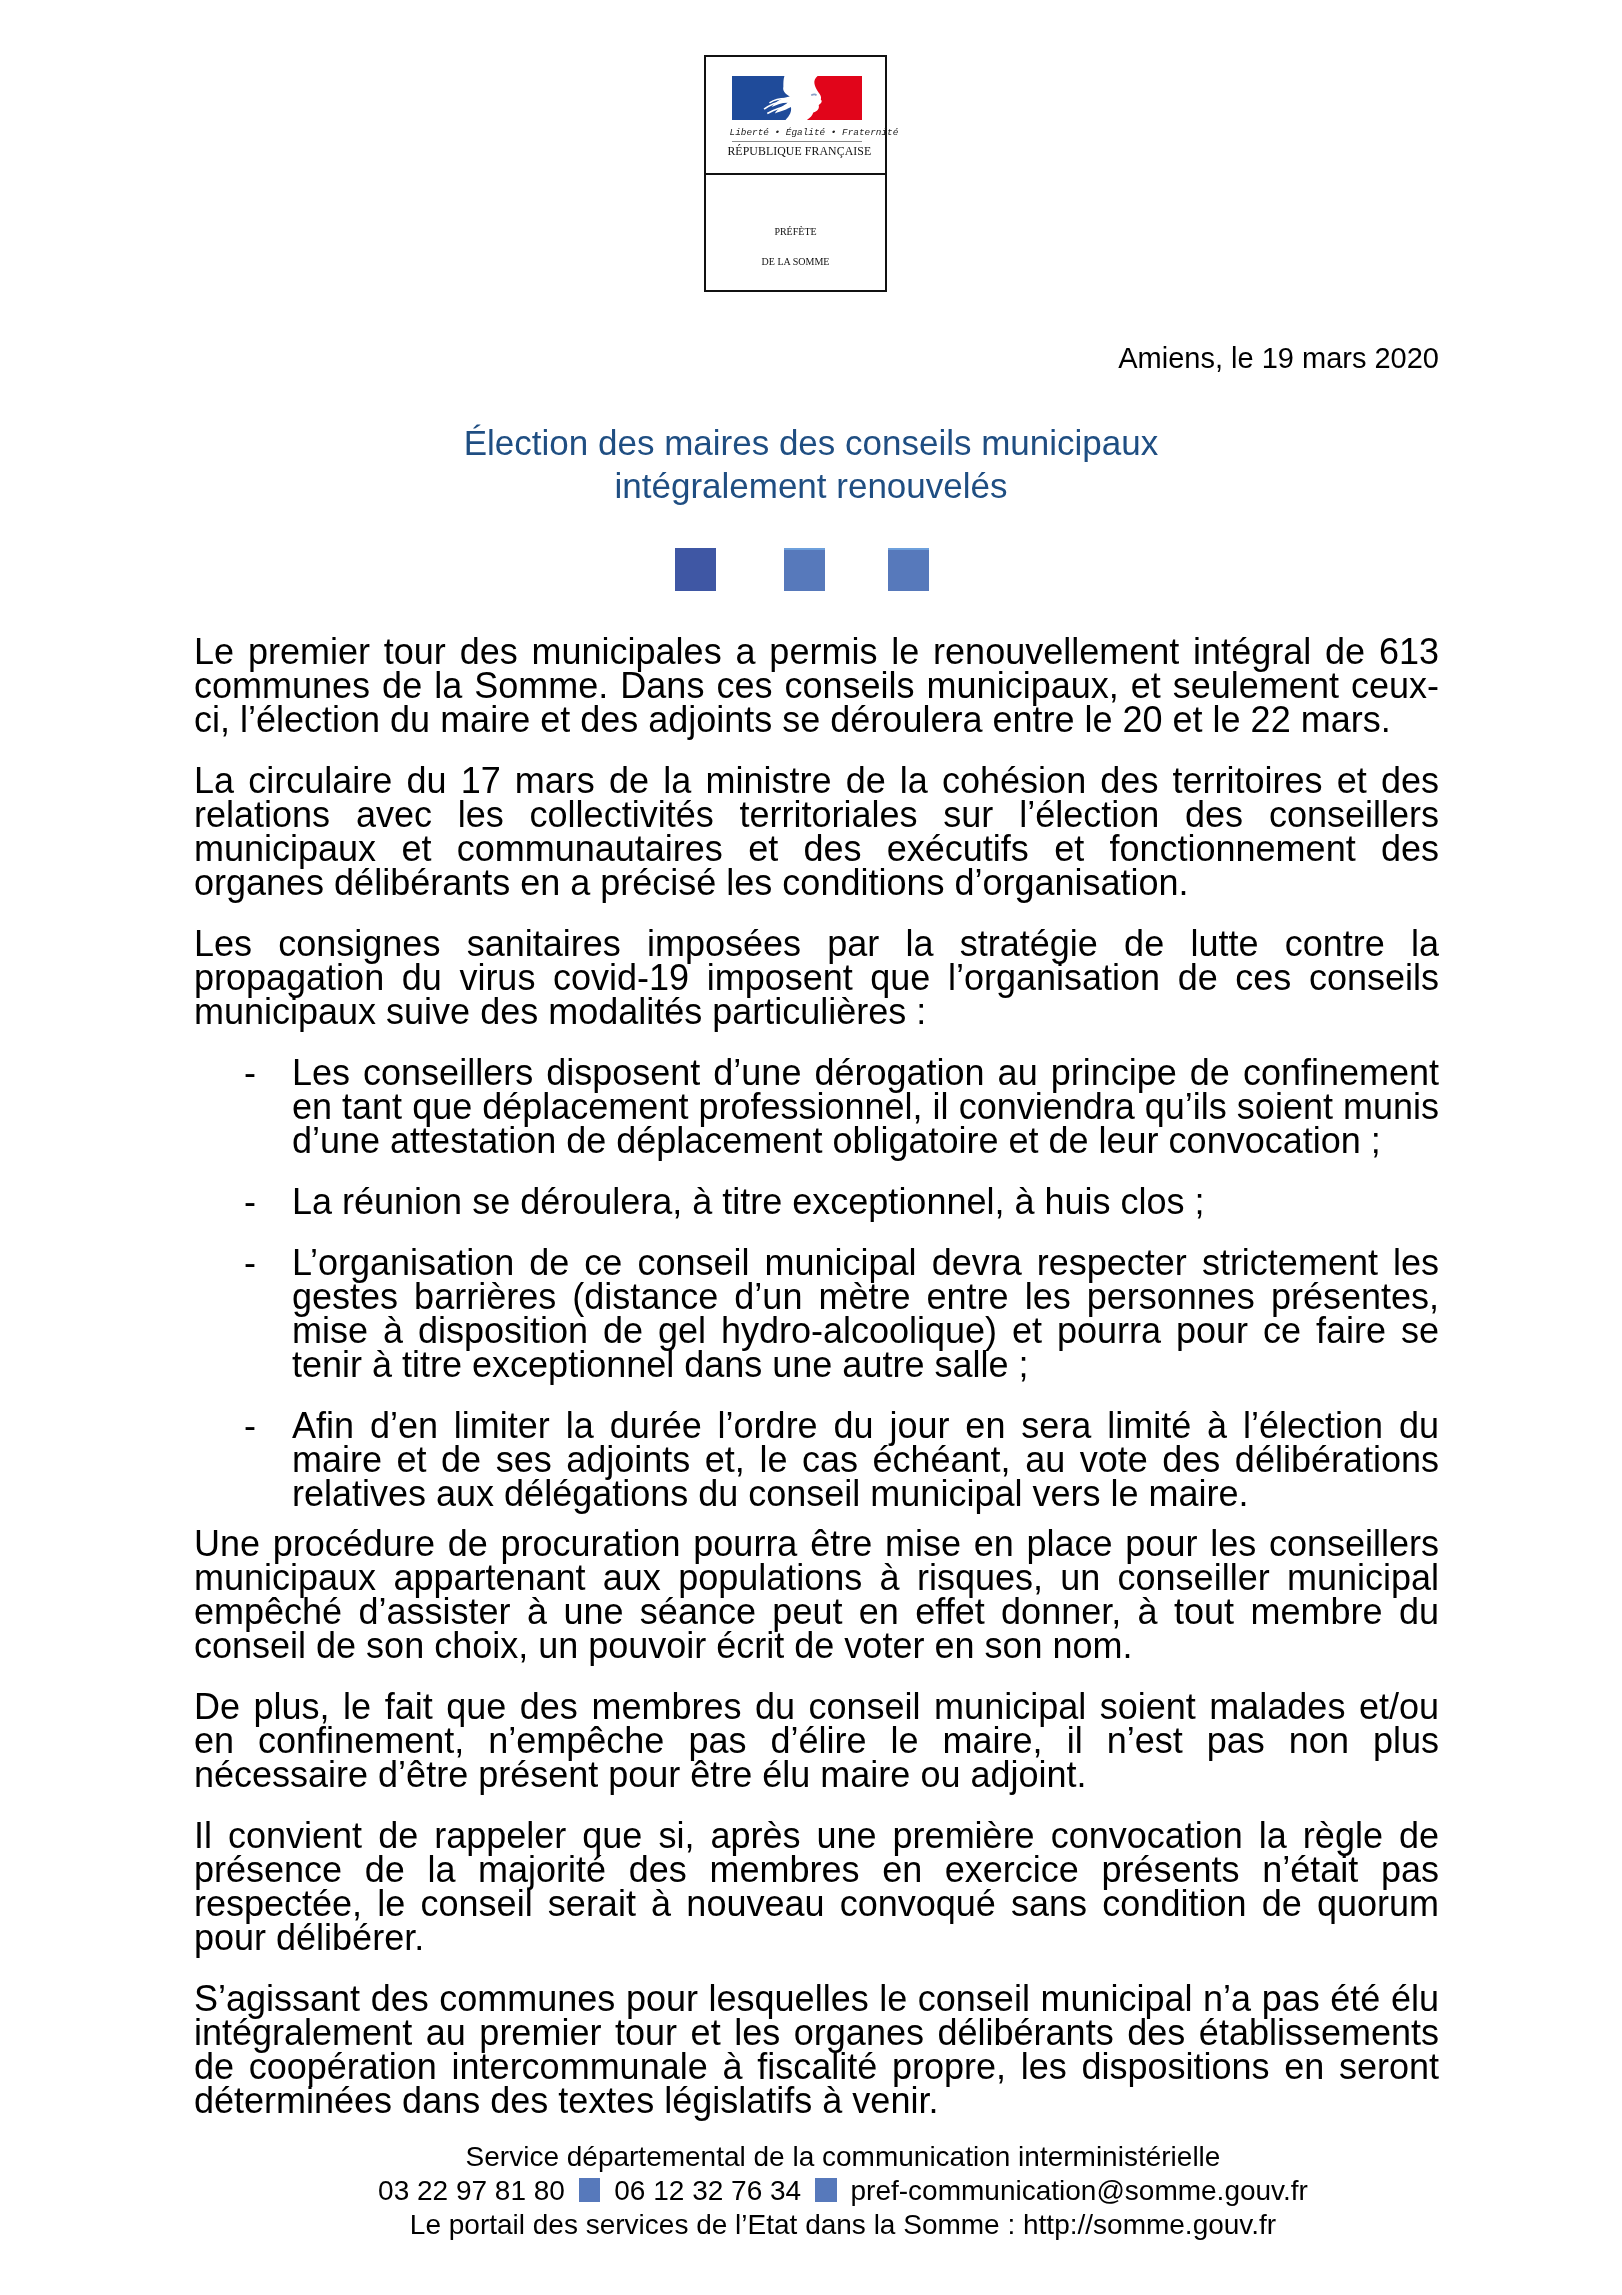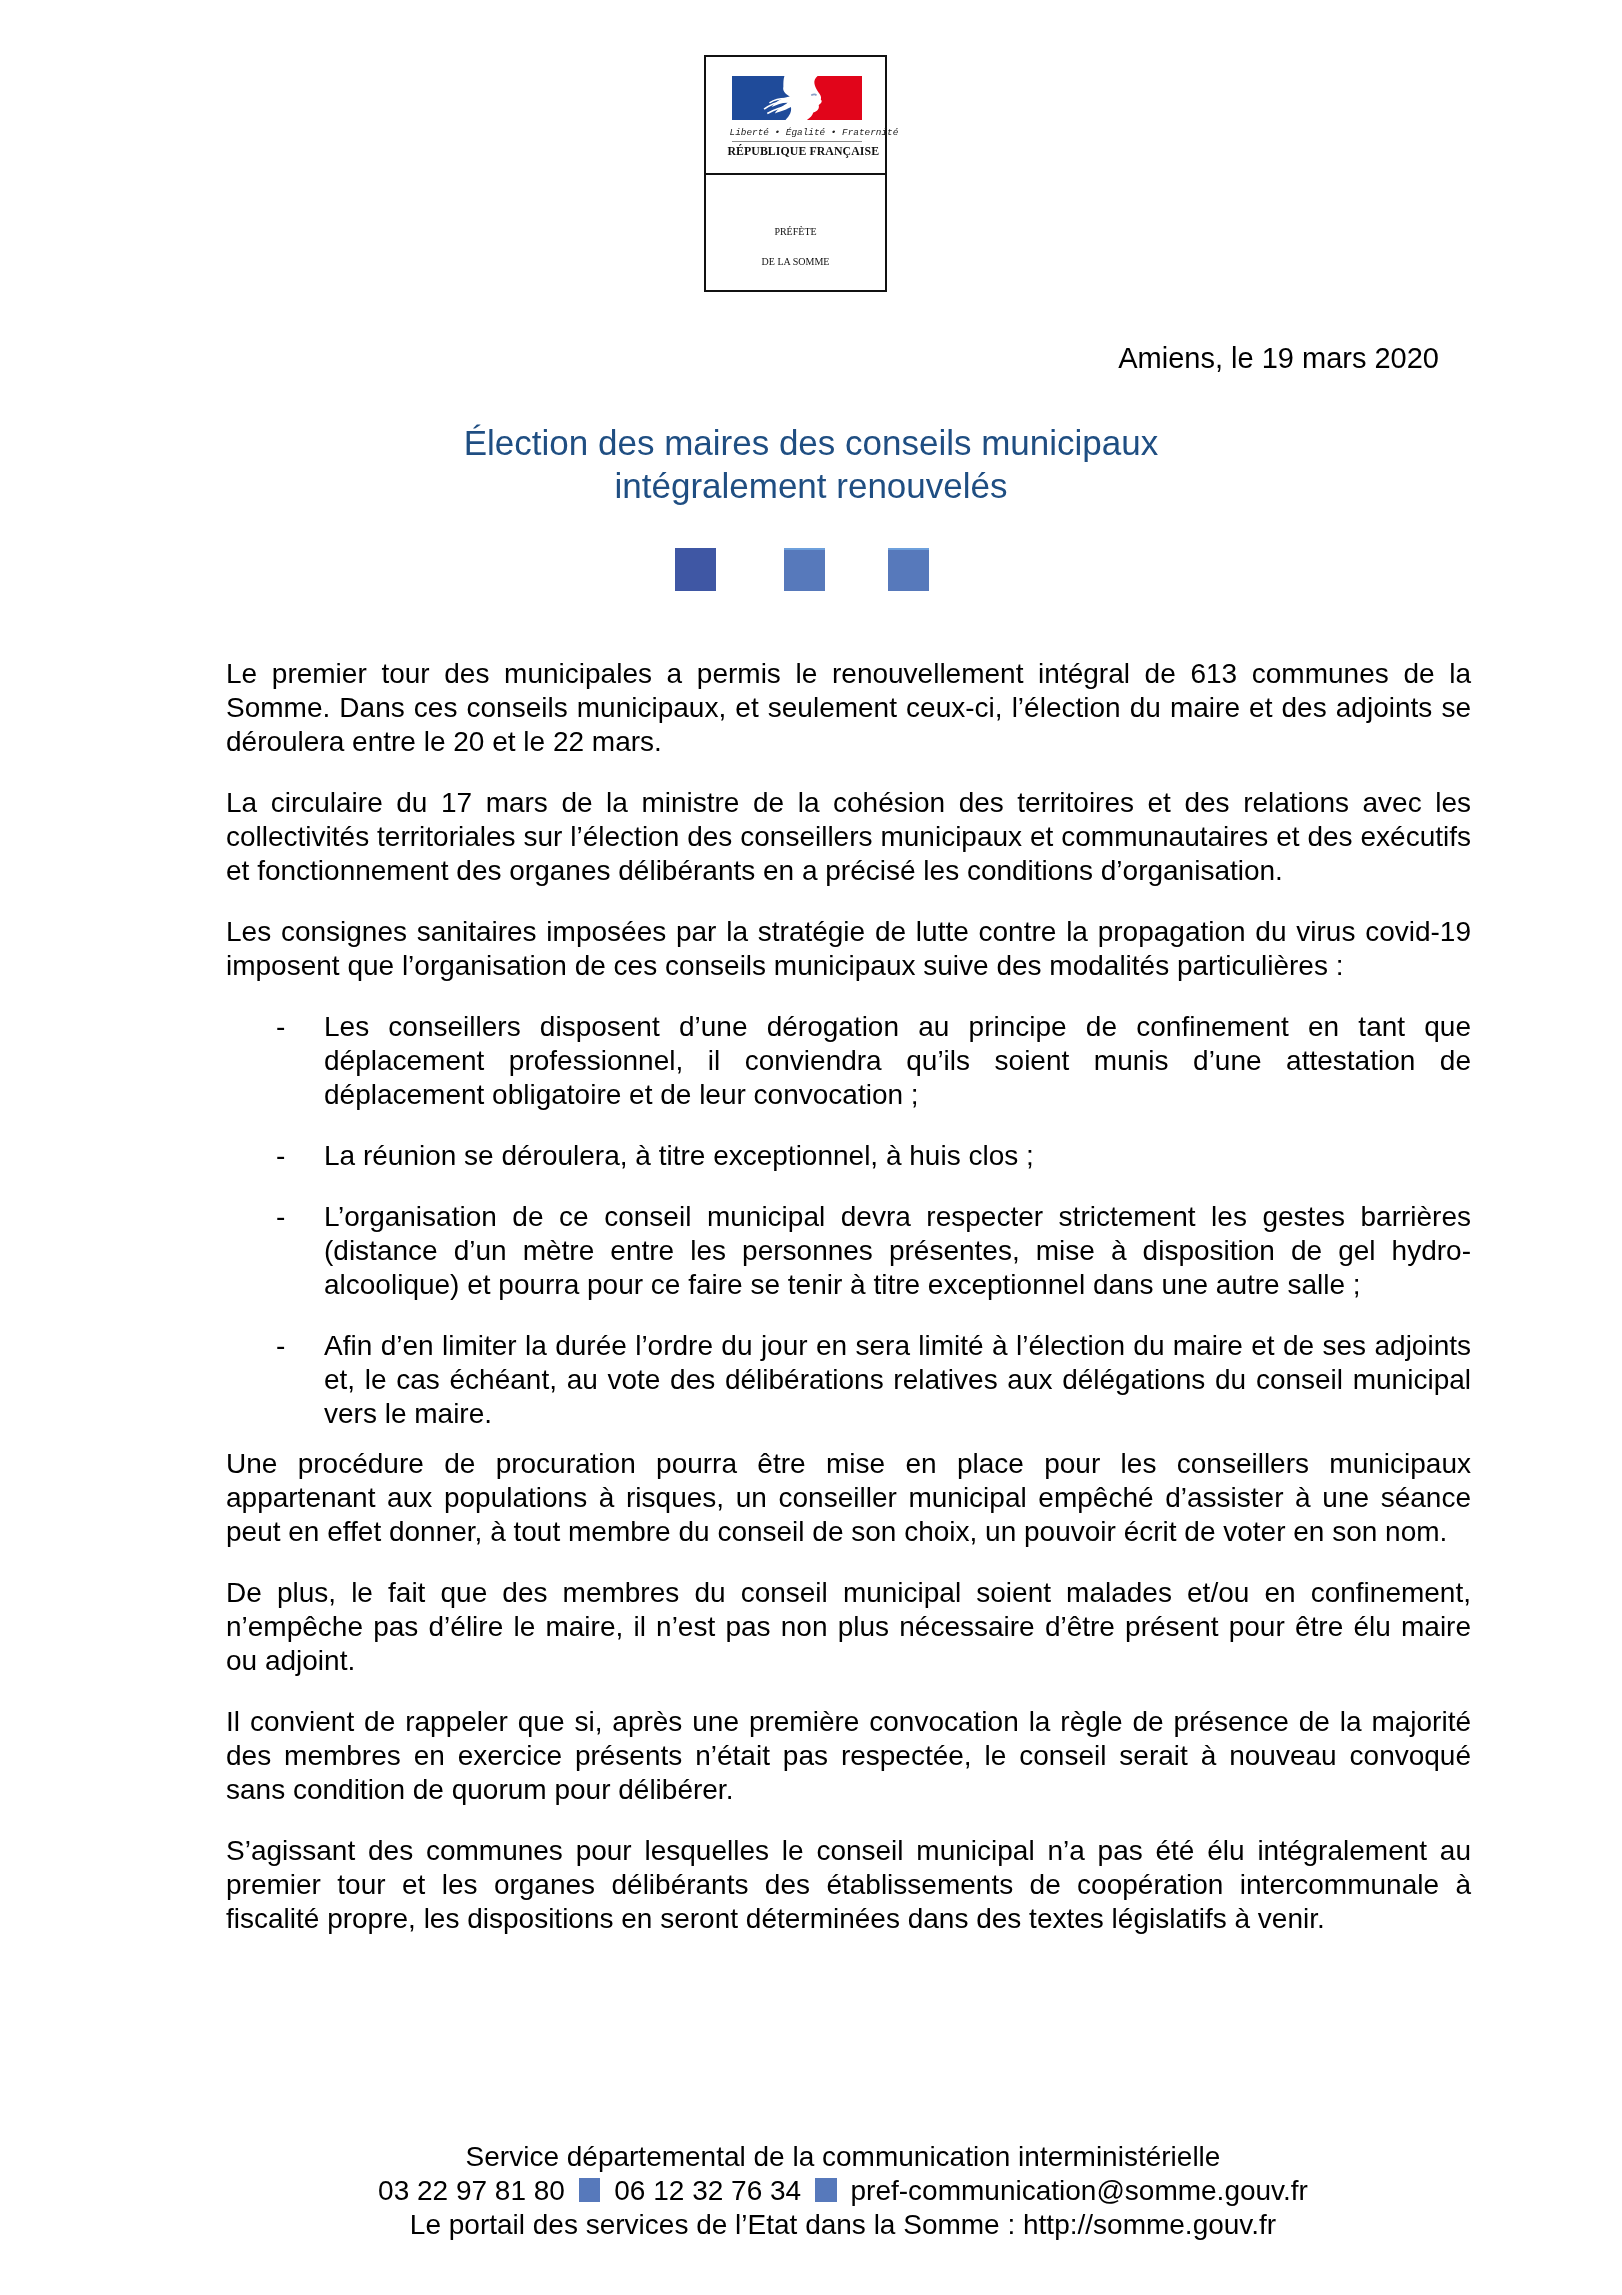--- a/index.html
+++ b/index.html
@@ -27,21 +27,20 @@
       font-family: Liberation Mono, monospace; font-style: italic; font-size: 9.4px; color: #222;
       white-space: nowrap;
     }
     .motto-rule {
       position: absolute; left: 26px; top: 84px; width: 130px; height: 1.1px; background: #8a8a8a;
     }
     .republique {
       position: absolute; left: 21.4px; top: 87px; width: 140px; text-align: right;
       font-family: "Liberation Serif", serif; font-size: 11.8px; color: #111; white-space: nowrap;
       letter-spacing: 0.1px;
-      font-weight: bold;
     }
     .prefecture {
       position: absolute; left: 0; top: 160px; width: 100%; text-align: center;
       font-family: "Liberation Serif", serif; font-size: 10px; color: #111; line-height: 30px;
     }
     
     .date-line {
       position: absolute; right: 183px; top: 342px; font-size: 29px; white-space: nowrap;
     }
     .title {
@@ -49,22 +48,22 @@
       color: #1f4e82; font-size: 35px; line-height: 43px;
     }
     .title div { padding-left: 0; }
     .squares { position: absolute; top: 548px; left: 0; width: 1622px; height: 43px; }
     .sq { position: absolute; top: 0; width: 41px; height: 43px; }
     .sq.s1 { left: 675px; background: #3f57a4; }
     .sq.s2 { left: 784px; background: #5779bb; border-top: 2.1px solid #6ea0dc; box-sizing: border-box; }
     .sq.s3 { left: 888px; background: #5779bb; border-top: 2.1px solid #6ea0dc; box-sizing: border-box; }
     
     .body-text {
-      position: absolute; left: 194px; top: 657px; width: 1245px;
-      font-size: 28px; line-height: 34px; text-align: justify; margin-left: 32px;
+      position: absolute; left: 194px; top: 635px; width: 1245px;
+      font-size: 36px; line-height: 34px; text-align: justify;
     }
     .body-text p { margin: 0 0 27px 0; }
     .bullets { list-style: none; margin: 0; padding: 0; }
     .bullets li {
       position: relative; padding-left: 98px; margin: 0 0 27px 0;
     }
     .bullets li .dash {
       position: absolute; left: 50px; top: 0;
     }
     

